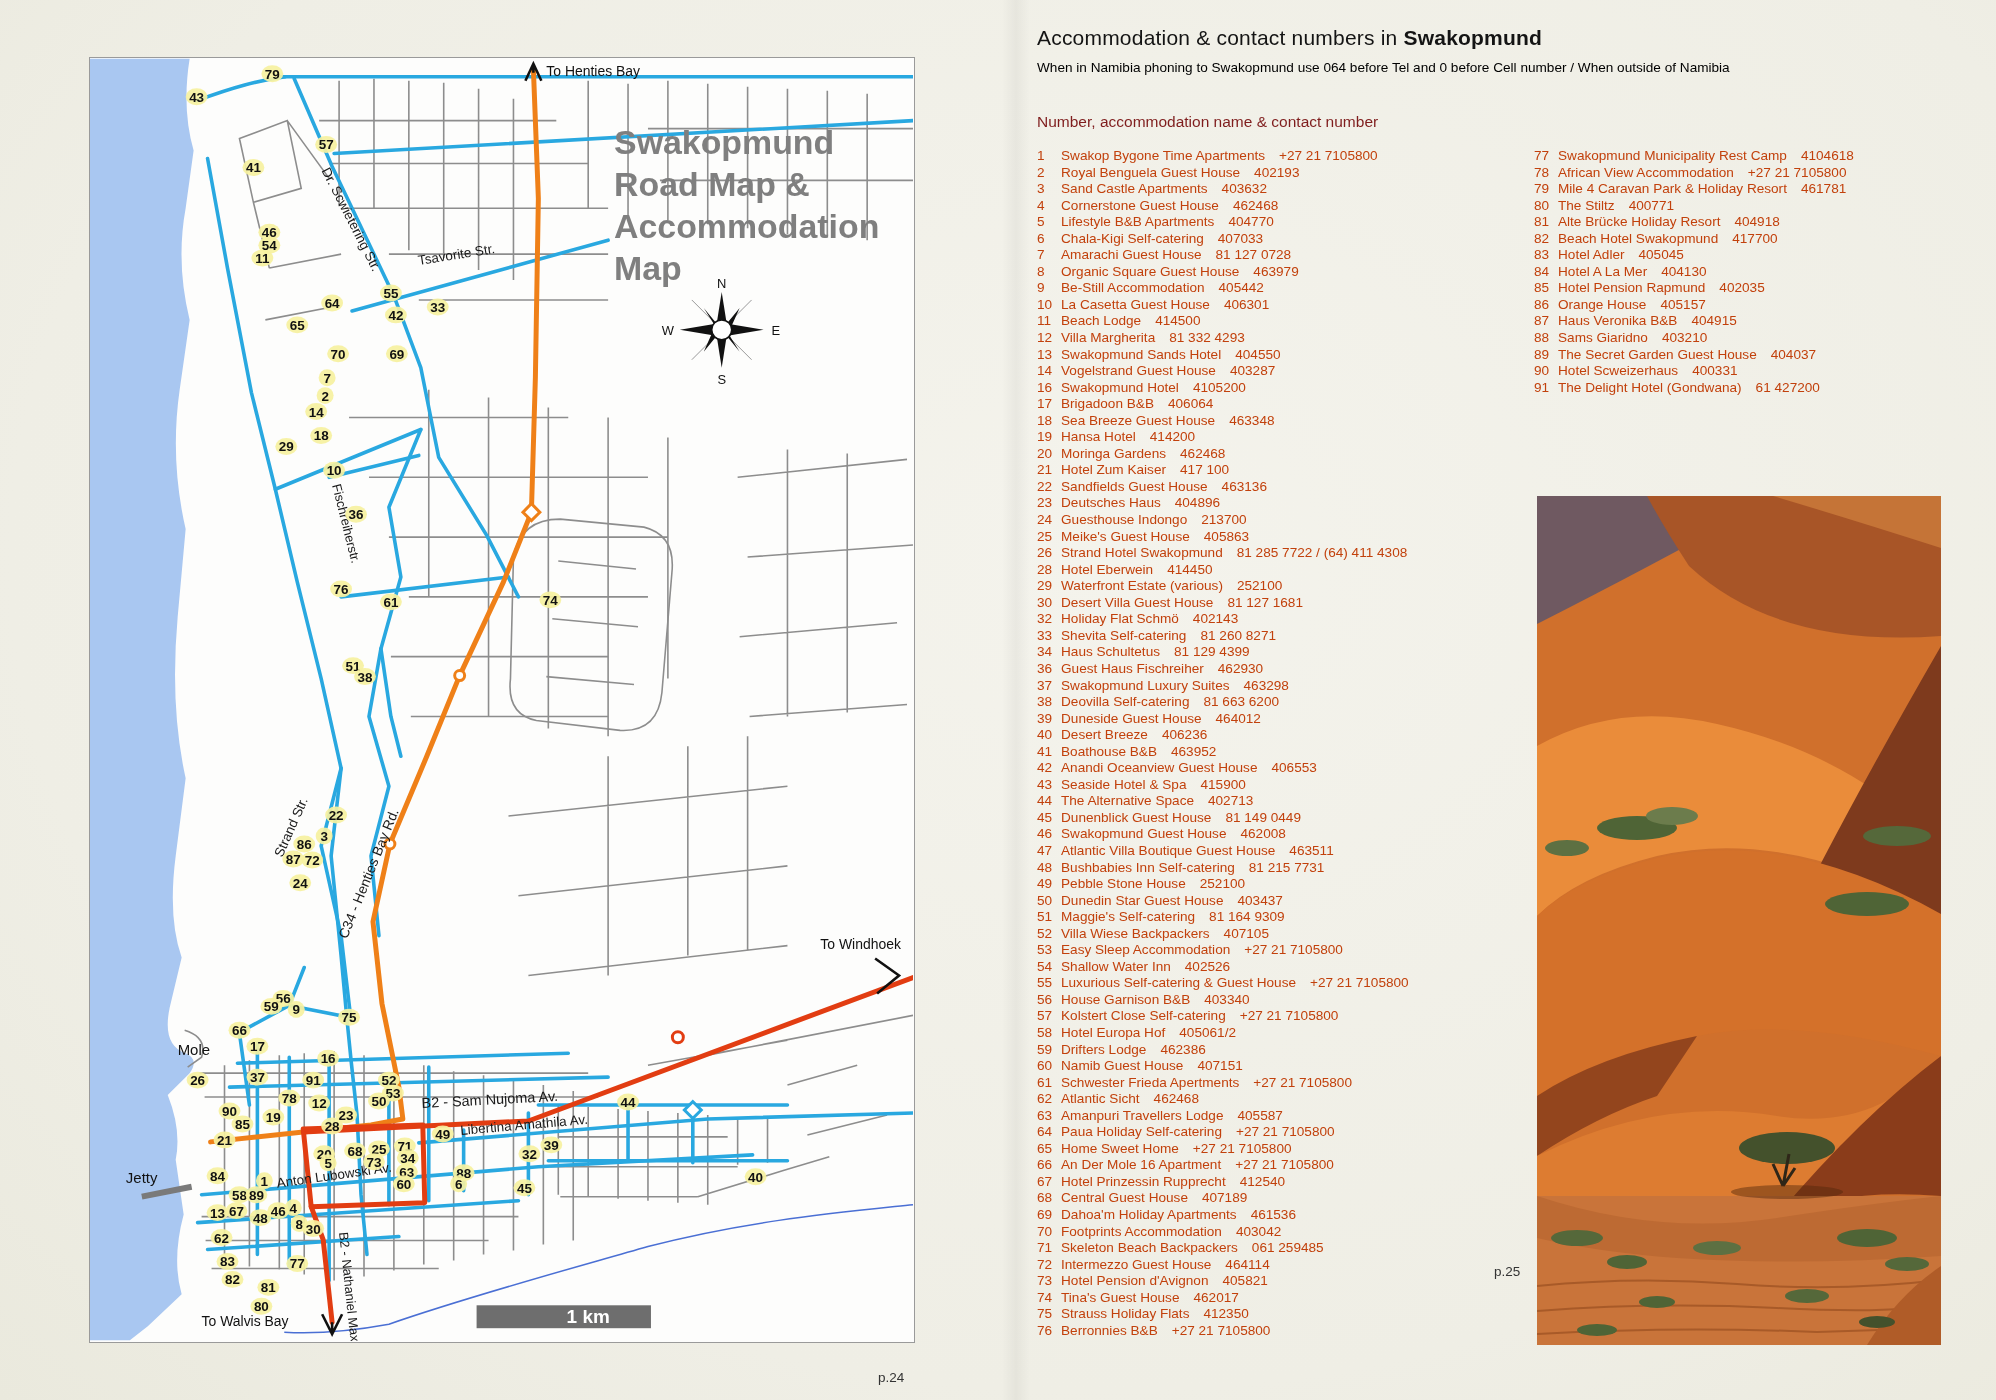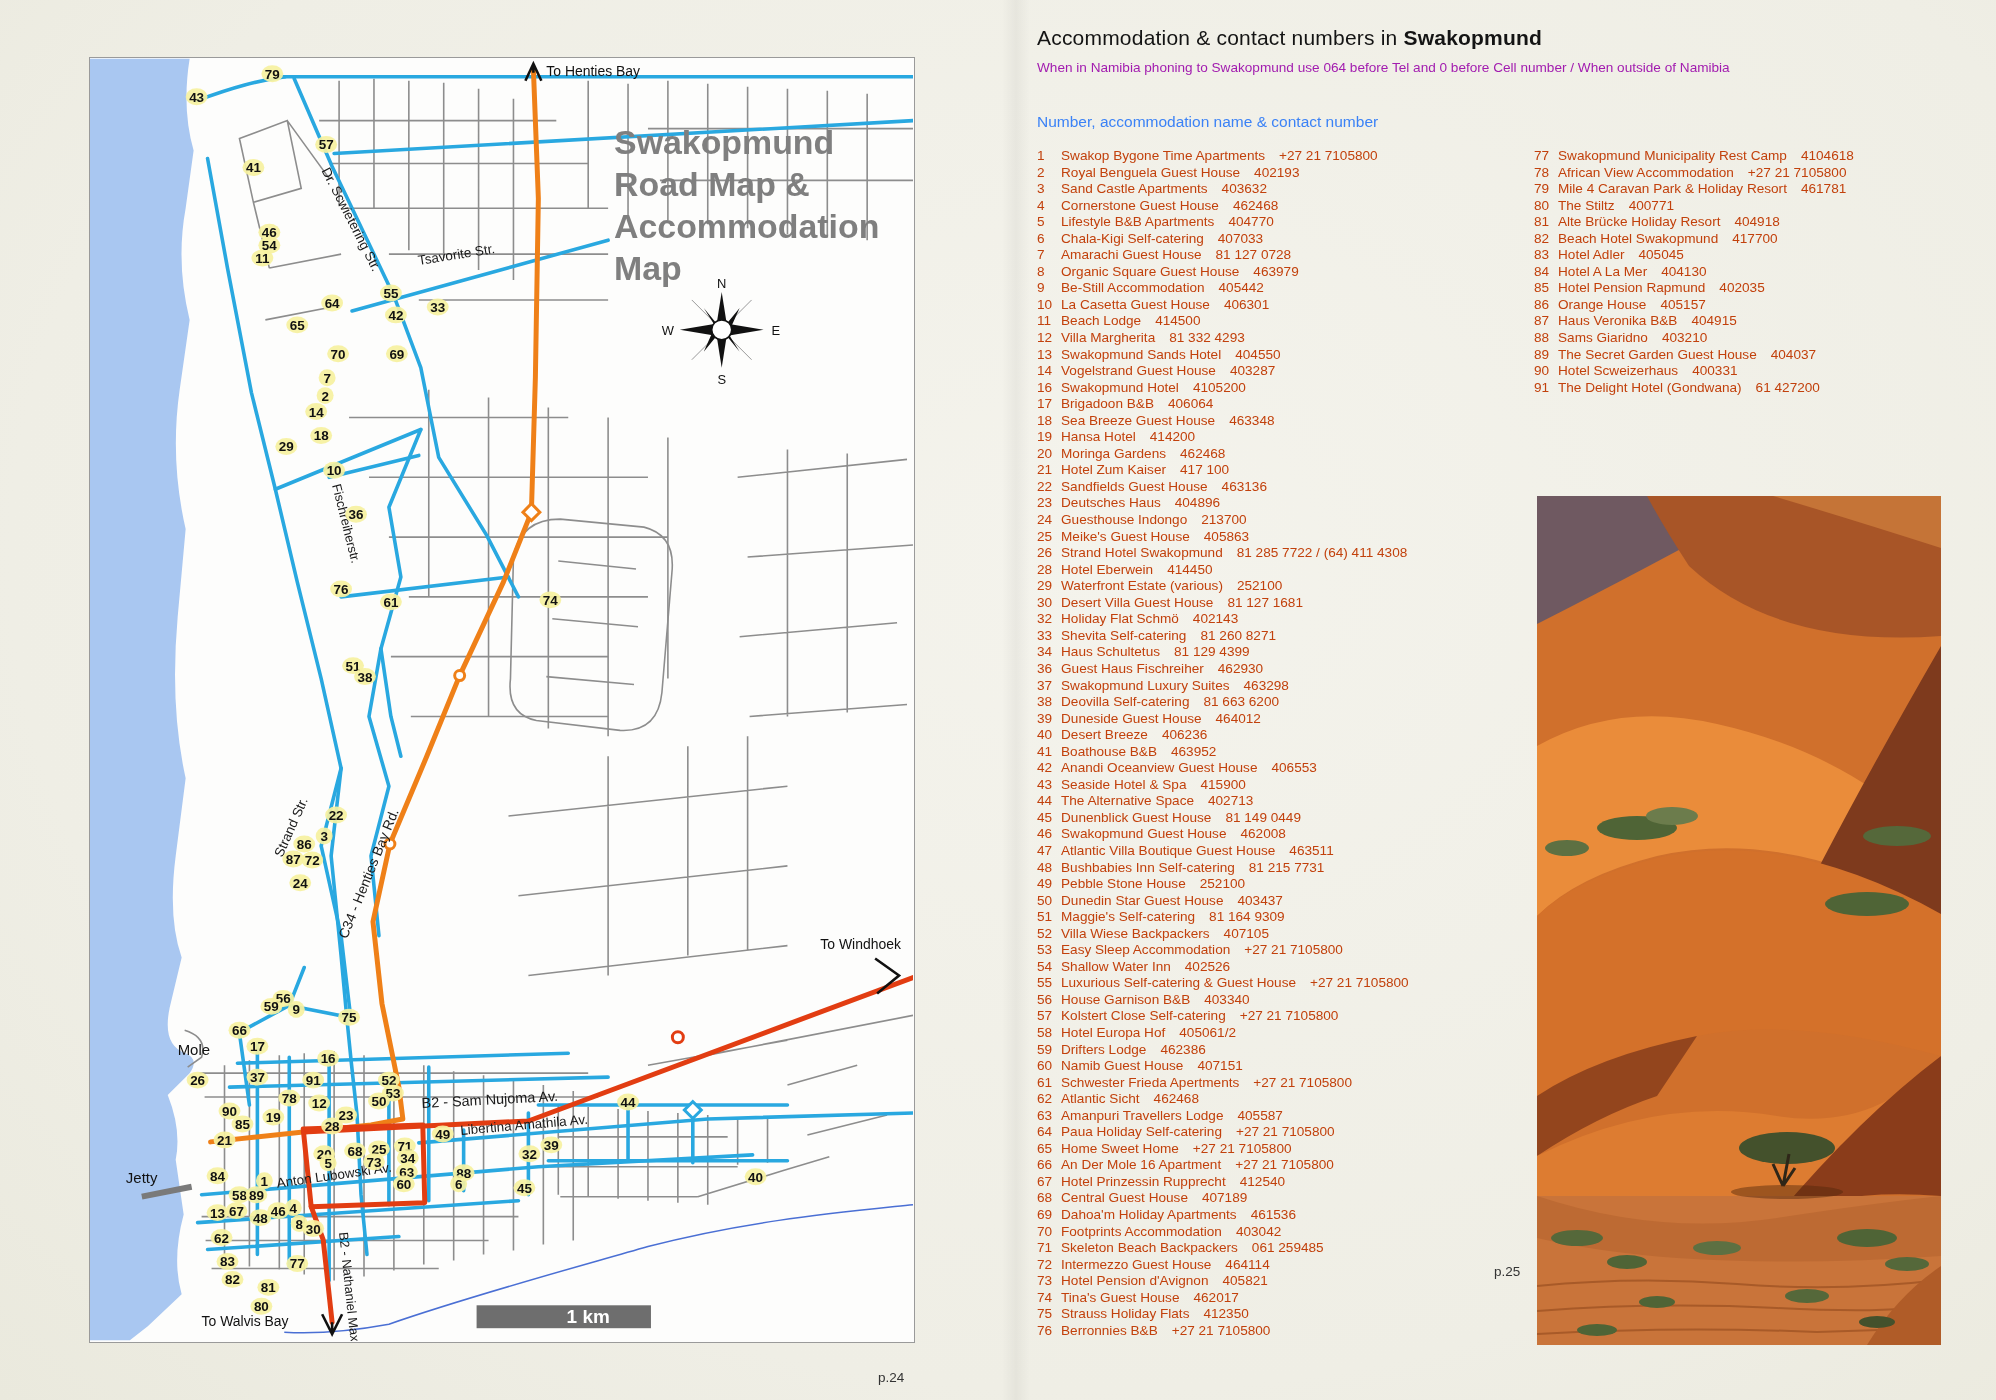--- a/index.html
+++ b/index.html
@@ -8,22 +8,22 @@
     background: radial-gradient(ellipse at 55% 40%, #f4f3ec 0%, #efeee5 70%, #eae9dd 100%);
     color:#222; }
   .fold { position:absolute; left:1002px; top:0; width:28px; height:1400px;
     background: linear-gradient(90deg, rgba(0,0,0,0) 0%, rgba(0,0,0,0.045) 50%, rgba(0,0,0,0) 100%); }
   .map-panel { position:absolute; left:89px; top:57px; width:826px; height:1286px;
     background:#fdfdfc; border:1.5px solid #9a9a9a; }
   .map-panel svg { display:block; }
   .right-col { position:absolute; left:1037px; top:26px; width:480px; }
   .hdr-title { font-size:21px; color:#141414; letter-spacing:0.2px; white-space:nowrap;text-align:right; }
   .hdr-title b { font-weight:bold; }
-  .hdr-note { margin-top:9px; font-size:13.6px; line-height:18px; color:#a21caf; width:960px; }
-  .list-heading { position:absolute; left:1037px; top:113px; font-size:15.5px; color:#3b82f6; }
+  .hdr-note { margin-top:9px; font-size:13.6px; line-height:18px; color:#000000; width:960px; }
+  .list-heading { position:absolute; left:1037px; top:113px; font-size:15.5px; color:#7f1d1d; }
   .listing { position:absolute; top:148px; font-size:13.6px; color:#c2410c; }
   .listing.c1 { left:1037px; width:500px; }
   .listing.c2 { left:1534px; width:450px; }
   .lrow { height:16.55px; line-height:16.55px; white-space:nowrap; }
   .ln { display:inline-block; min-width:24px; }
   .lphone { margin-left:14px; }
   .photo { position:absolute; left:1537px; top:496px; width:404px; height:849px; }
   .pagenum { position:absolute; font-size:13.5px; color:#333; }
   #p24 { left:878px; top:1370px; }
   #p25 { left:1494px; top:1264px; }

